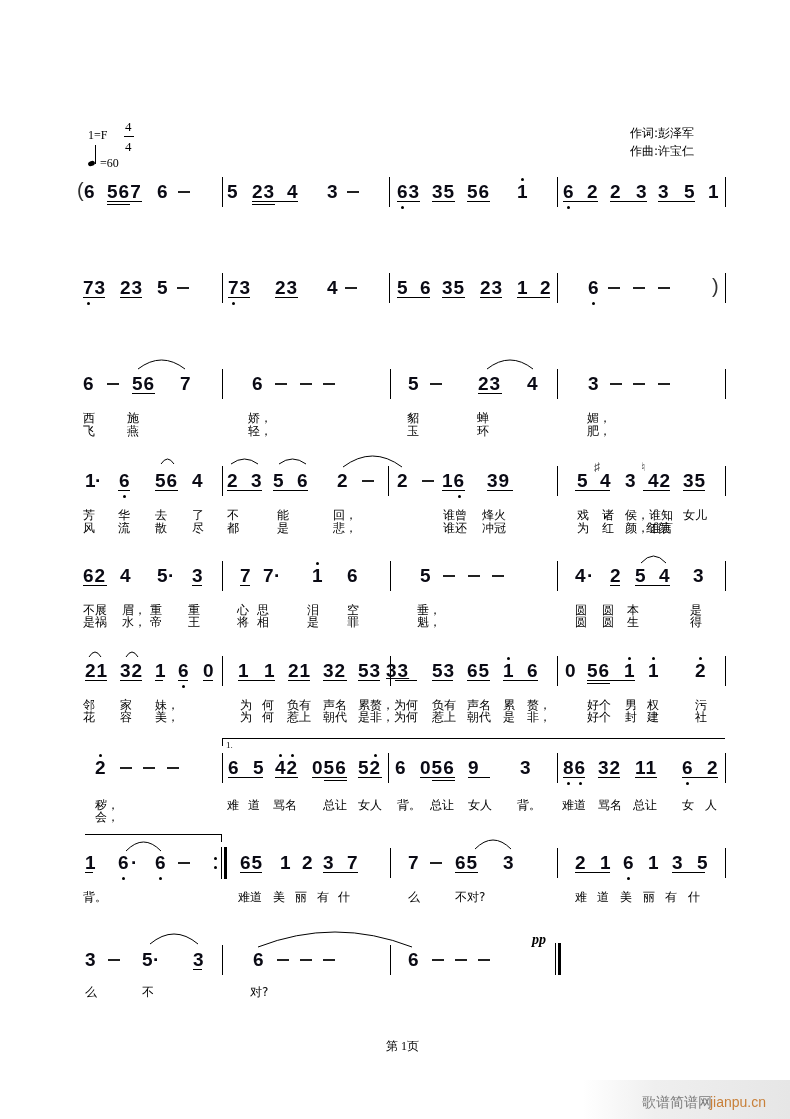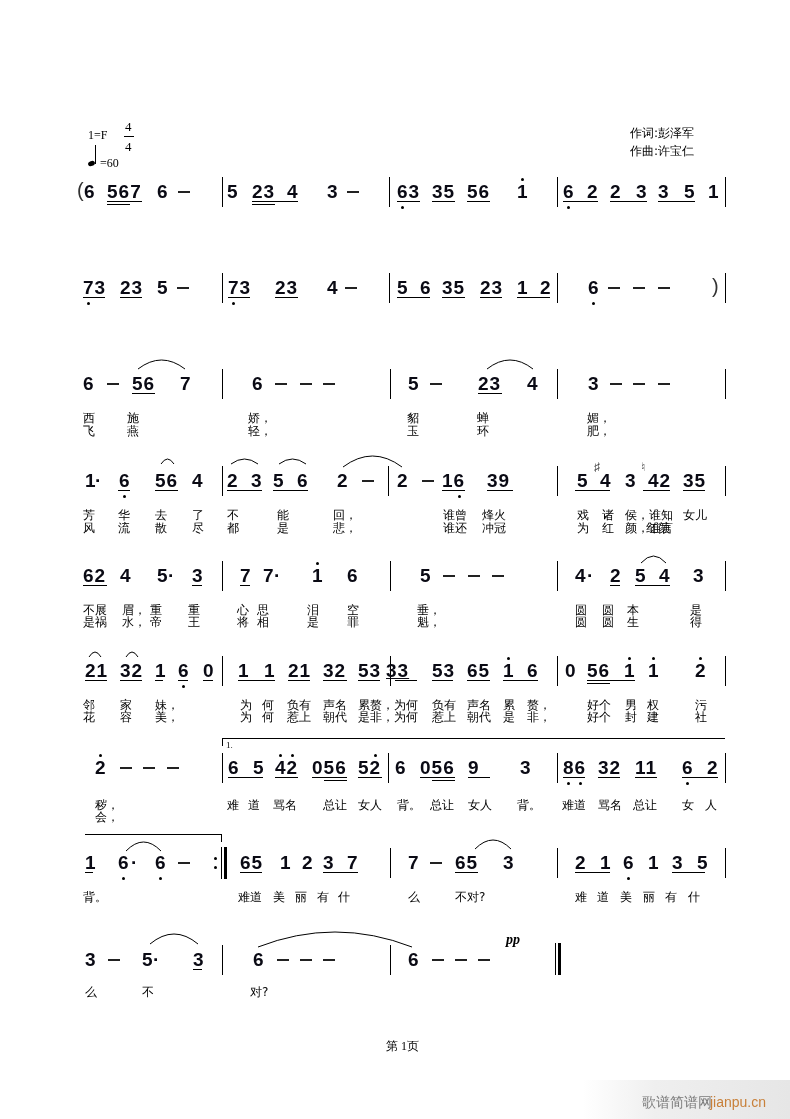--- a/index.html
+++ b/index.html
@@ -505,21 +505,21 @@
         <span class="note" style="left: 253px; top: 950px;">6</span>
         <span class="note" style="left: 408px; top: 950px;">6</span>
         <div class="dash" style="left: 108px; top: 959px;"></div>
         <div class="dash" style="left: 277px; top: 959px;"></div>
         <div class="dash" style="left: 300px; top: 959px;"></div>
         <div class="dash" style="left: 323px; top: 959px;"></div>
         <div class="dash" style="left: 432px; top: 959px;"></div>
         <div class="dash" style="left: 455px; top: 959px;"></div>
         <div class="dash" style="left: 478px; top: 959px;"></div>
         <div class="uline" style="left: 193px; top: 969px; width: 9px;"></div>
-        <span class="dyn" style="left: 506px; top: 933px;">pp</span>
+        <span class="dyn" style="left: 532px; top: 933px;">pp</span>
         <span class="lyric" style="left: 85px; top: 985px;">么</span>
         <span class="lyric" style="left: 142px; top: 985px;">不</span>
         <span class="lyric" style="left: 250px; top: 985px;">对?</span>
       </div>
     </div>
   <svg id="slur-layer" xmlns="http://www.w3.org/2000/svg" width="790" height="1119" viewBox="0 0 790 1119">
       <path d="M138 369 Q161.5 351 185 369" fill="none" stroke="#000" stroke-width="1"></path>
       <path d="M487 369 Q510 351 533 369" fill="none" stroke="#000" stroke-width="1"></path>
       <path d="M161 464 Q167.5 454 174 464" fill="none" stroke="#000" stroke-width="1"></path>
       <path d="M231 464 Q244.5 454 258 464" fill="none" stroke="#000" stroke-width="1"></path>

